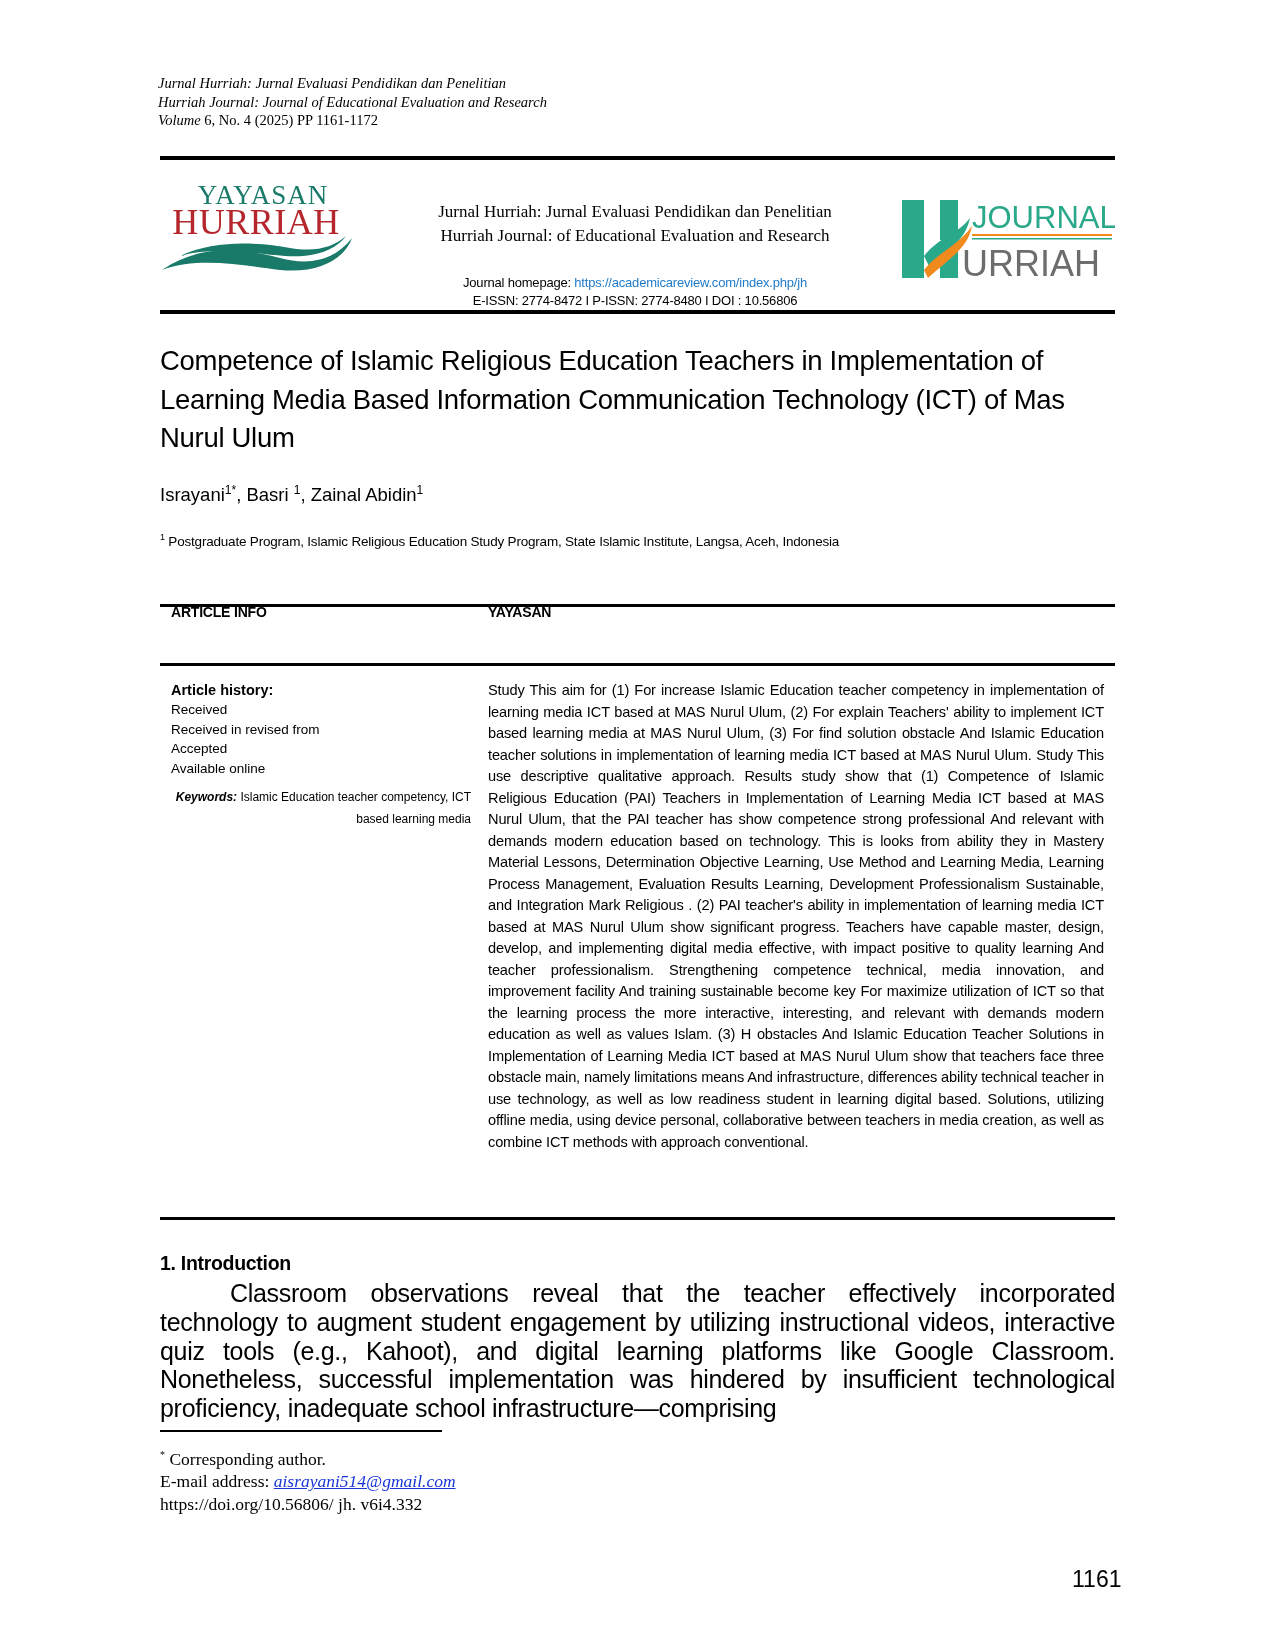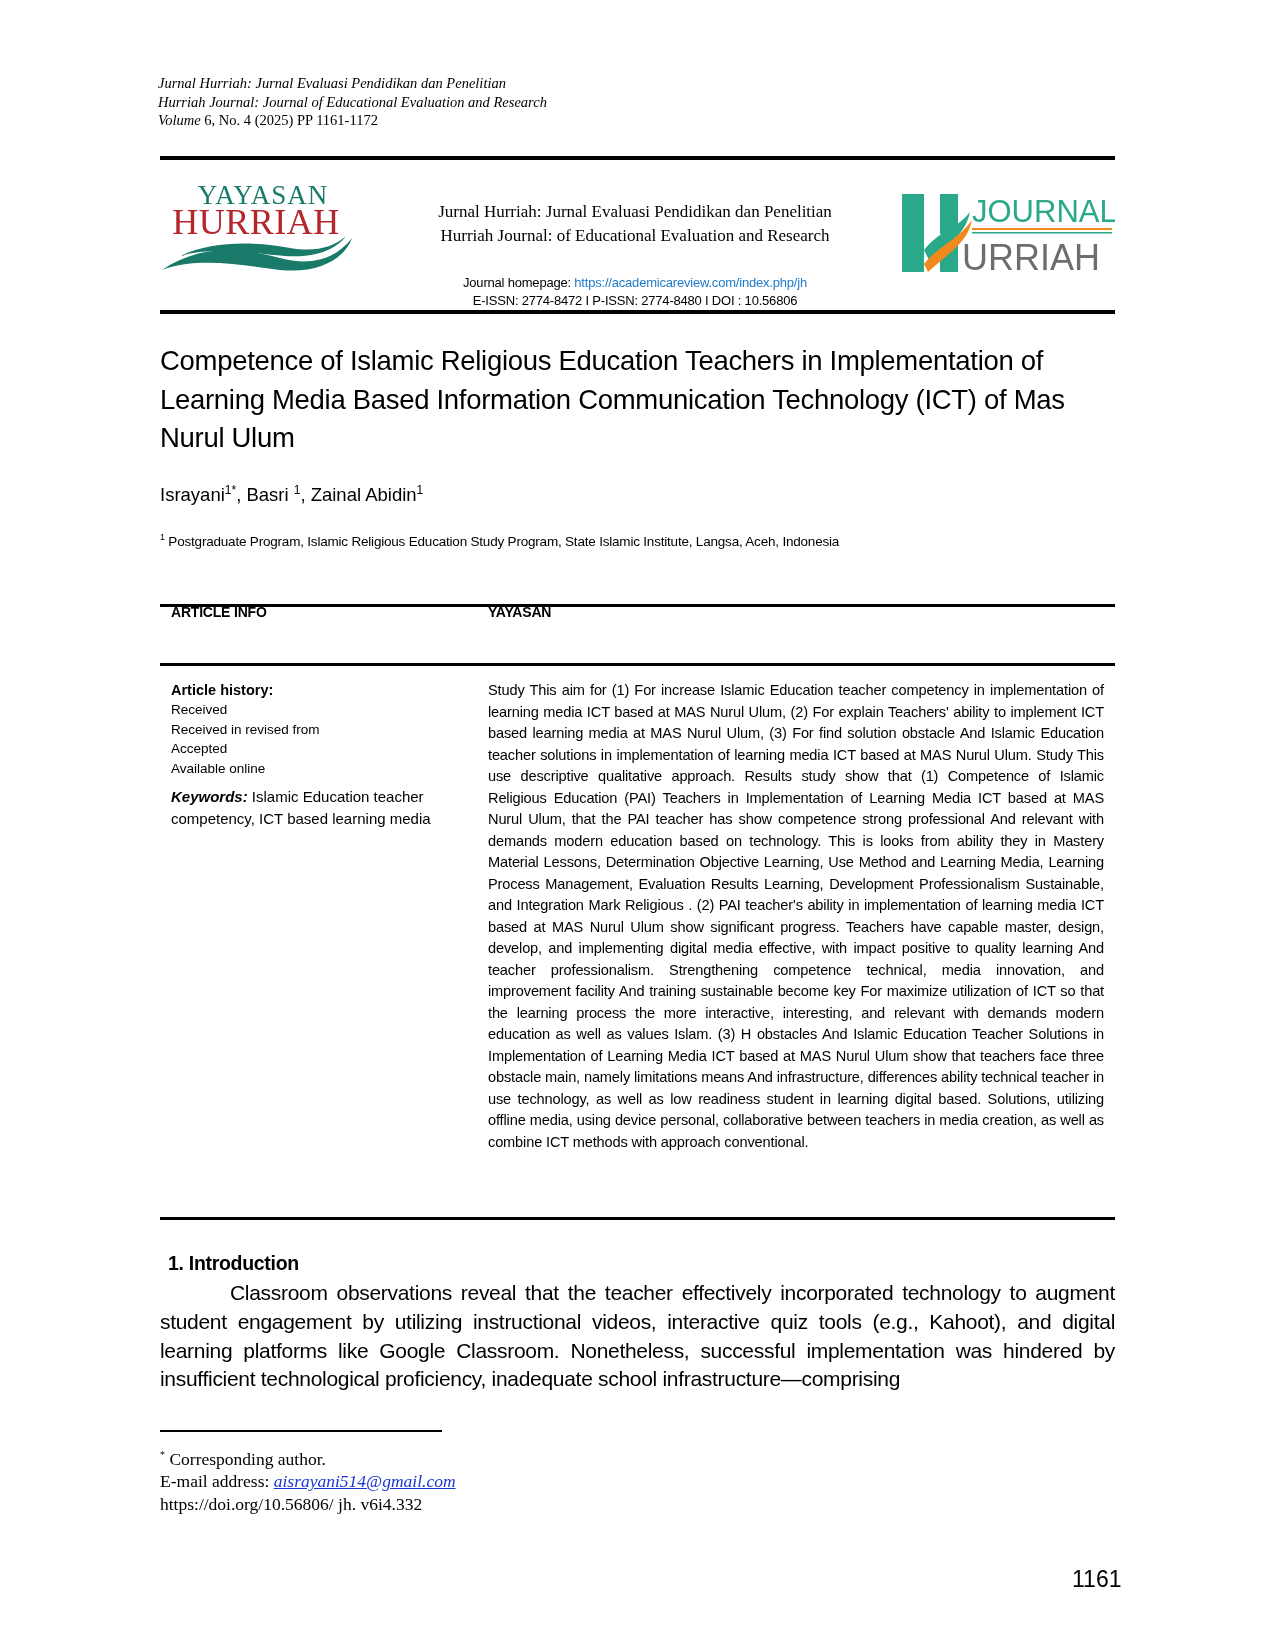--- a/index.html
+++ b/index.html
@@ -8,43 +8,43 @@
   .serif { font-family:Liberation Serif, serif; }
   .sans { font-family:"Liberation Sans", "DejaVu Sans", sans-serif; }
 
   .running-head { left:158px; top:74px; font-size:14.5px; line-height:18.5px; font-style:italic; }
   .running-head .upright { font-style:normal; }
 
   .rule-thick { left:160px; width:955px; height:4px; background:#000; }
   .rule-mid { left:160px; width:955px; height:3px; background:#000; }
 
   .logo-left { left:160px; top:178px; width:200px; height:102px; }
-  .logo-right { left:900px; top:190px; width:215px; height:85px; }
+  .logo-right { left:900px; top:196px; width:215px; height:85px; }
 
   .center-head { left:390px; top:200px; width:490px; text-align:center; font-size:17px; line-height:24px; }
   .homepage { left:390px; top:274px; width:490px; text-align:center; font-size:13px; line-height:18px; letter-spacing:-0.2px; }
   .homepage .link { color:#1f7bc7; }
 
   .title { left:160px; top:342px; width:960px; font-size:27.5px; line-height:38.5px; letter-spacing:-0.3px; }
   .authors { left:160px; top:483px; font-size:18.5px; }
   .authors sup { font-size:12px; }
   .affil { left:160px; top:532px; font-size:13.5px; letter-spacing:-0.2px; }
   .affil sup { font-size:9px; }
 
   .info-head { top:604px; font-size:14px; font-weight:bold; letter-spacing:-0.2px; }
 
   .info-col { left:171px; top:680px; width:300px; font-size:13.5px; line-height:19.5px; }
   .info-col .hist-title { font-weight:bold; font-size:14.5px; line-height:20px; }
-  .info-col .kw { margin-top:8px; font-size:15px; line-height:22px; }
+  .info-col .kw { margin-top:8px; font-size:12px; line-height:22px;text-align:right; }
   .info-col .kw b { font-style:italic; }
 
   .abstract { left:488px; top:680px; width:616px; font-size:14.6px; line-height:21.5px; text-align:justify; letter-spacing:-0.15px; }
 
-  .intro-h { left:168px; top:1252px; font-size:19.5px; font-weight:bold; letter-spacing:-0.3px; }
-  .intro-body { left:160px; top:1279px; width:955px; font-size:21px; line-height:28.8px; text-align:justify; letter-spacing:-0.3px; text-indent:70px; }
+  .intro-h { left:160px; top:1252px; font-size:19.5px; font-weight:bold; letter-spacing:-0.3px; }
+  .intro-body { left:160px; top:1279px; width:955px; font-size:25px; line-height:28.8px; text-align:justify; letter-spacing:-0.3px; text-indent:70px; }
 
   .fn-rule { left:160px; top:1430px; width:282px; height:1.5px; background:#000; }
   .footnotes { left:160px; top:1444px; font-size:17.5px; line-height:22.5px; }
   .footnotes sup { font-size:10px; }
   .footnotes .email { color:#1a35d6; font-style:italic; text-decoration:underline; }
 
   .page-no { left:1072px; top:1566px; font-size:23px; }
 </style>
 </head>
 <body>

